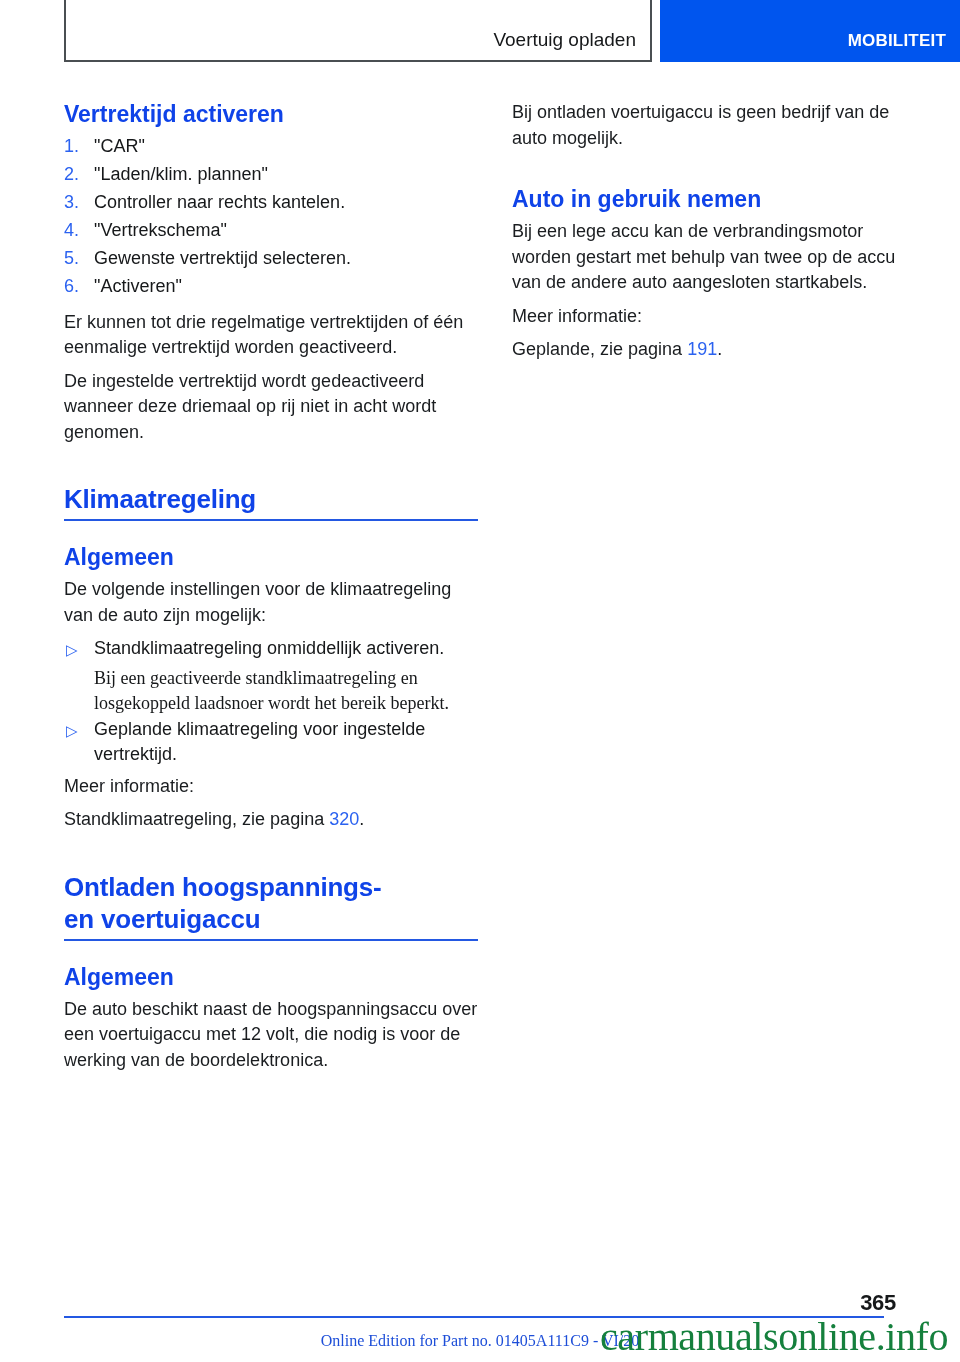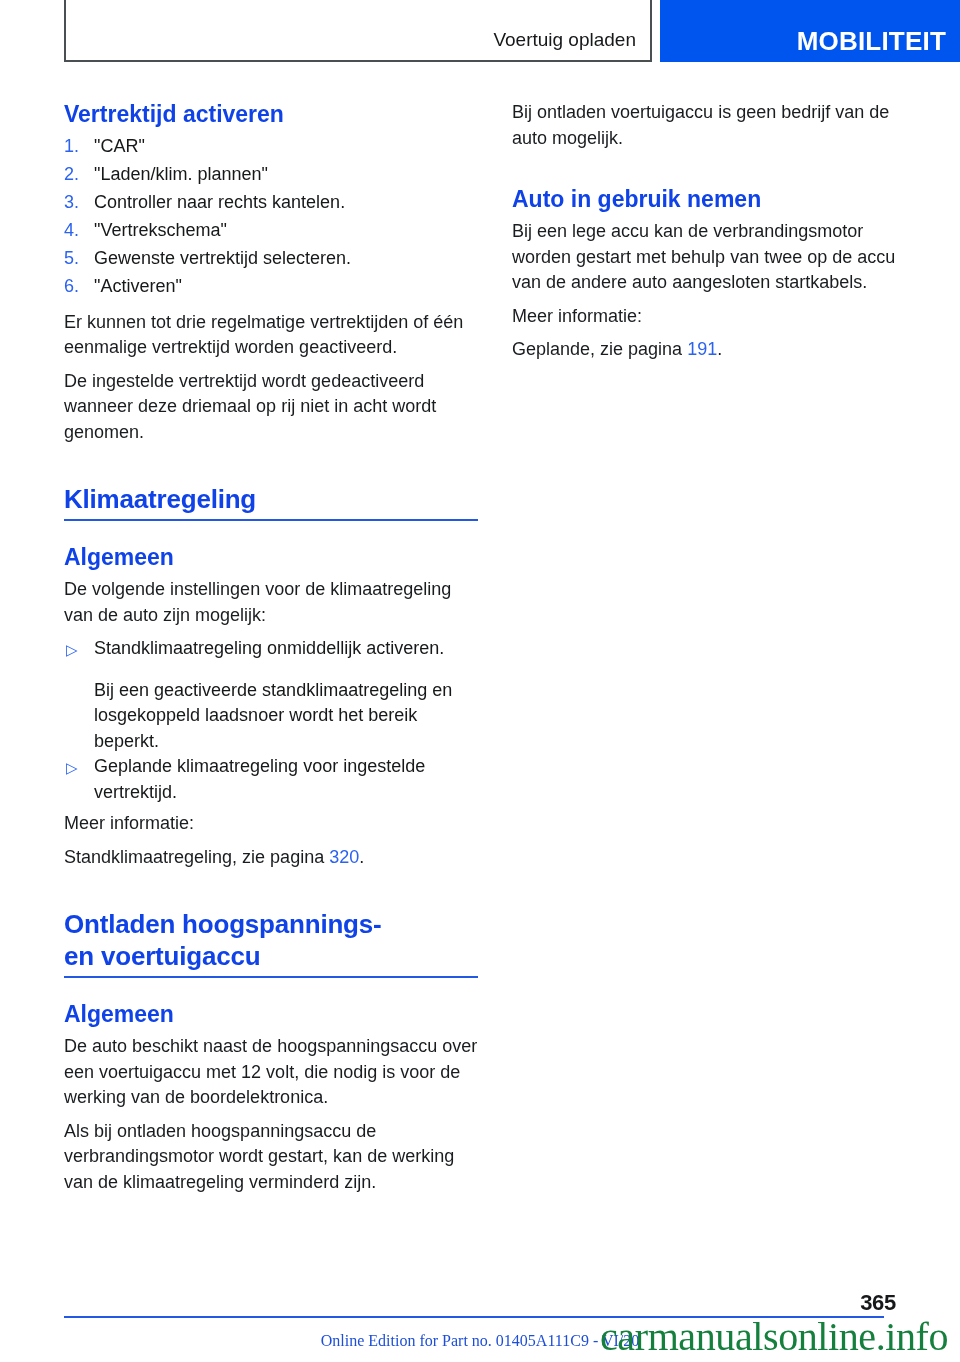--- a/index.html
+++ b/index.html
@@ -48,21 +48,21 @@
     left: 660px;
     top: 0px;
     width: 300px;
     height: 62px;
     background: #0055ee;
   }
   .header-section-label {
     position: absolute;
     right: 14px;
     bottom: 9px;
-    font-size: 26px;
+    font-size: 17px;
     line-height: 24px;
     font-weight: bold;
     color: #ffffff;
     letter-spacing: 0.2px;
     white-space: nowrap;
   }
 
   
   .page-body {
     position: absolute;
@@ -149,21 +149,22 @@
   ul.trilist > li .tri {
     position: absolute;
     left: 2px;
     top: 1px;
     color: #2b62f0;
     font-size: 15px;
     line-height: 25.5px;
   }
   ul.trilist > li .sub {
     display: block;
-    margin-top: 16px;
+    margin-top: 4px;
+    font-family: Liberation Serif, serif;
   }
   .spacer-md { height: 26px; }
   .spacer-lg { height: 38px; }
 
   
   .footer {
     position: absolute;
     left: 0;
     bottom: 0;
     width: 960px;
@@ -286,21 +287,20 @@
 
     <div class="spacer-lg"></div>
 
     <div>
       <h1 class="h1"><span>Ontladen hoogspannings-</span><br><span>en voertuigaccu</span></h1>
       <div class="h1-rule"></div>
 
       <h2 class="h2">Algemeen</h2>
 
       <p class="para">De auto beschikt naast de hoogspanningsaccu over een voertuigaccu met 12 volt, die nodig is voor de werking van de boordelektronica.</p>
-      <p class="para last">Als bij ontladen hoogspanningsaccu de verbrandingsmotor wordt gestart, kan de werking van de klimaatregeling verminderd zijn.</p>
     </div>
 
   </div>
 
   <div class="column col-right">
 
     <p class="para">Bij ontladen voertuigaccu is geen bedrijf van de auto mogelijk.</p>
 
     <div class="spacer-md"></div>
 

